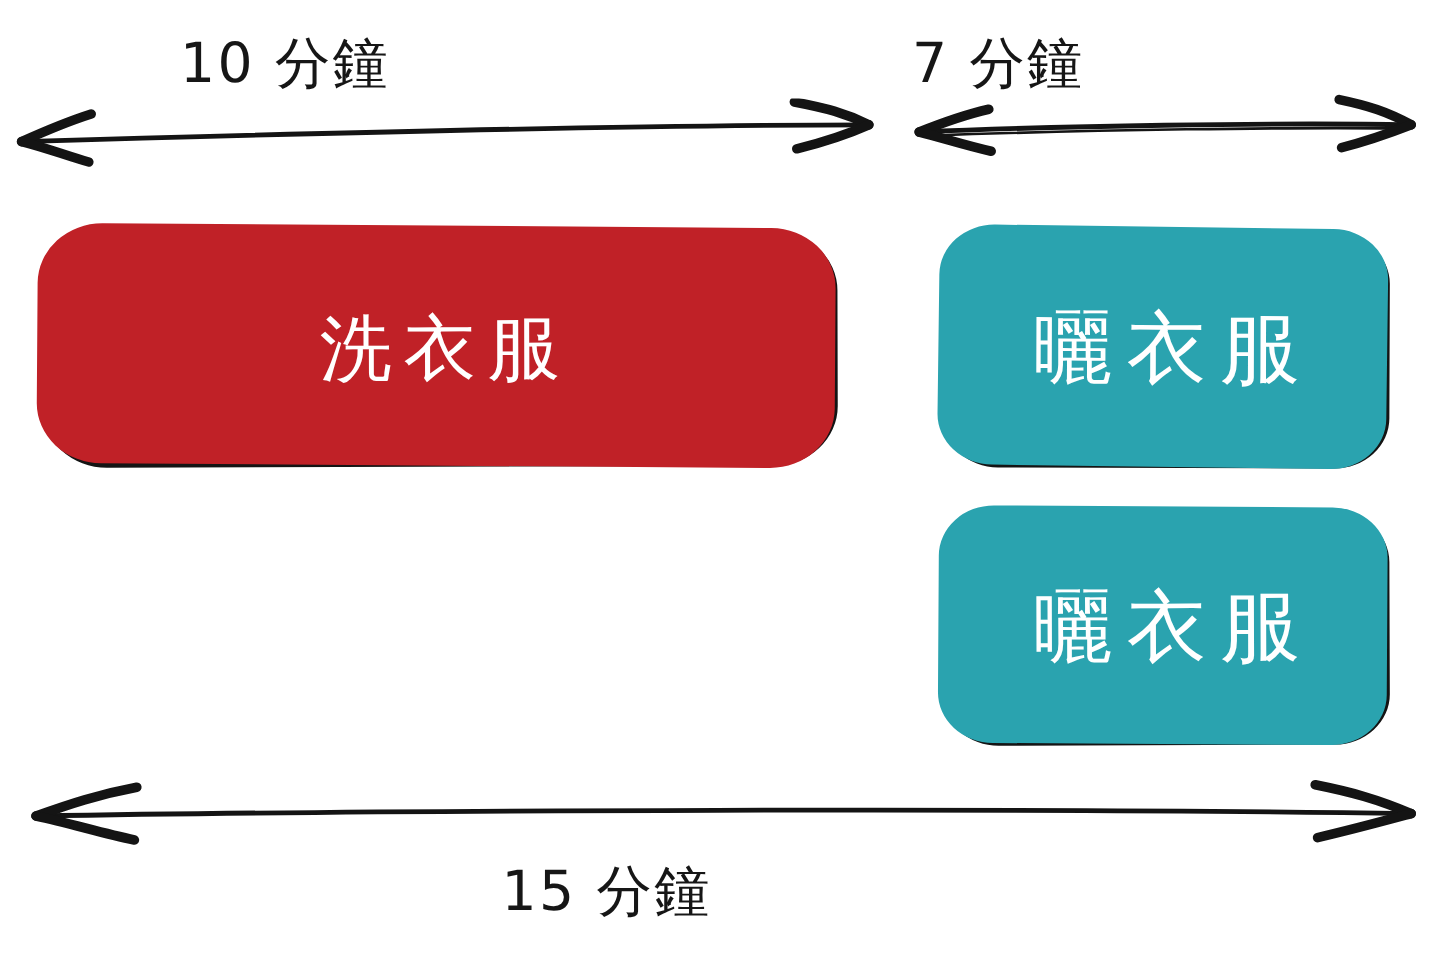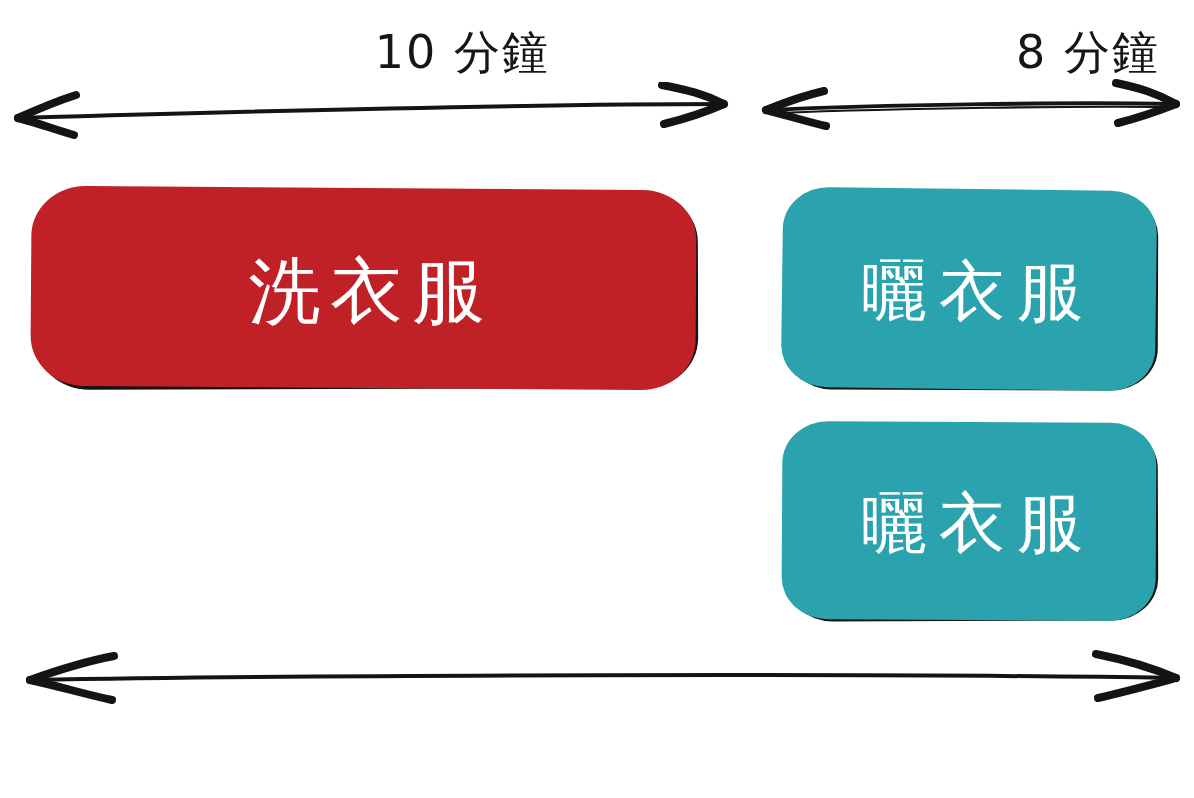--- a/index.html
+++ b/index.html
@@ -11,21 +11,21 @@
   .canvas {
     position: relative;
     width: 1194px;
     height: 798px;
     background: #ffffff;
     overflow: hidden;
   }
   .duration-label {
     position: absolute;
     width: 400px;
-    text-align: right;
+    text-align: left;
     font-size: 46px;
     color: #161616;
     font-family: "DejaVu Sans", "DejaVu Serif", sans-serif;
     letter-spacing: 2px;
     white-space: nowrap;
   }
   .arrow {
     position: absolute;
   }
   .arrow svg {
@@ -75,39 +75,39 @@
   }
   .box-dry-1 { top: 194px; height: 196px; transform: rotate(0.2deg); }
   .box-dry-2 { top: 427px; height: 194px; transform: rotate(-0.2deg); }
   .box-label {
     color: #ffffff;
     font-family: "DejaVu Serif", serif;
     white-space: nowrap;
     line-height: 1;
   }
   .box-wash .box-label {
-    font-size: 72px;
+    font-size: 60px;
     letter-spacing: 10px;
     padding-left: 10px;
   }
   .box-dry .box-label {
     font-size: 66px;
     letter-spacing: 12px;
     padding-left: 12px;
     font-family: Liberation Serif, serif;
   }
 </style>
 </head>
 <body>
 
 <div class="canvas">
 
   <div class="duration-label" style="left:150px; top:22px;">10 分鐘</div>
 
-  <div class="duration-label" style="left:760px; top:22px;">8 分鐘</div>
+  <div class="duration-label" style="left:760px; top:22px;">7 分鐘</div>
 
   <div class="arrow" style="left:10px; top:82px;">
     <svg width="725" height="58" viewBox="0 0 725 58">
       <path class="shaft" d="M 8 36 C 180 31, 520 22, 714 22"></path>
       <path class="barb" d="M 8 36 C 28 27, 44 20, 66 13"></path>
       <path class="barb" d="M 8 36 C 28 41, 46 48, 64 53"></path>
       <path class="barb" d="M 714 22 C 694 12, 678 8, 652 3"></path>
       <path class="barb" d="M 714 22 C 696 30, 678 36, 654 42"></path>
     </svg>
   </div>
@@ -138,14 +138,15 @@
   <div class="arrow" style="left:20px; top:648px;">
     <svg width="1164" height="62" viewBox="0 0 1164 62">
       <path class="shaft" d="M 10 32 C 300 27, 850 25, 1156 30"></path>
       <path class="barb" d="M 10 32 C 38 22, 62 14, 94 8"></path>
       <path class="barb" d="M 10 32 C 38 38, 64 46, 92 52"></path>
       <path class="barb" d="M 1156 30 C 1128 18, 1106 12, 1076 6"></path>
       <path class="barb" d="M 1156 30 C 1130 37, 1108 43, 1078 50"></path>
     </svg>
   </div>
 
+  <div class="duration-label" style="left:418px; top:712px;">15 分鐘</div>
 
 </div>
 
 </body></html>

